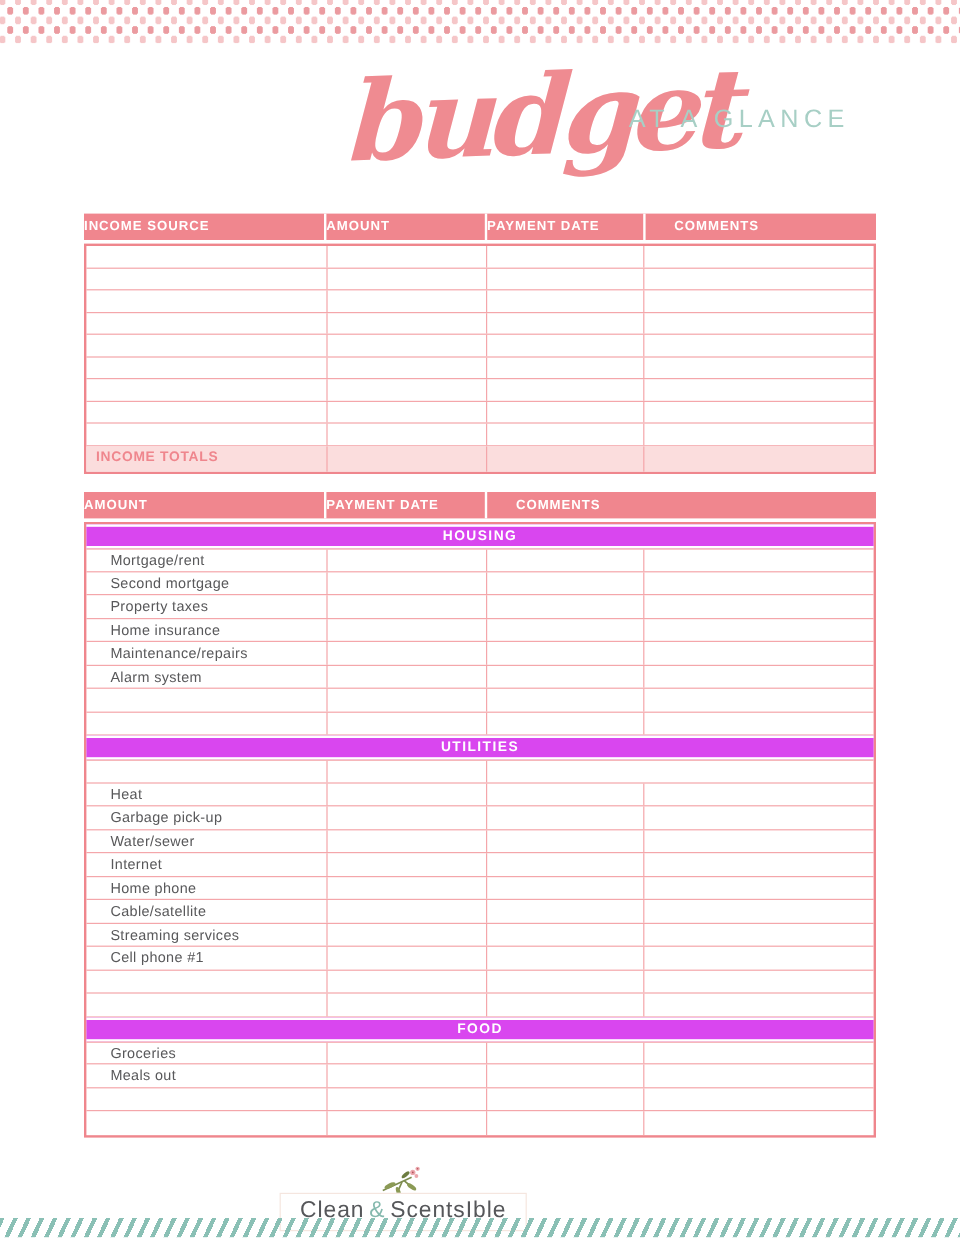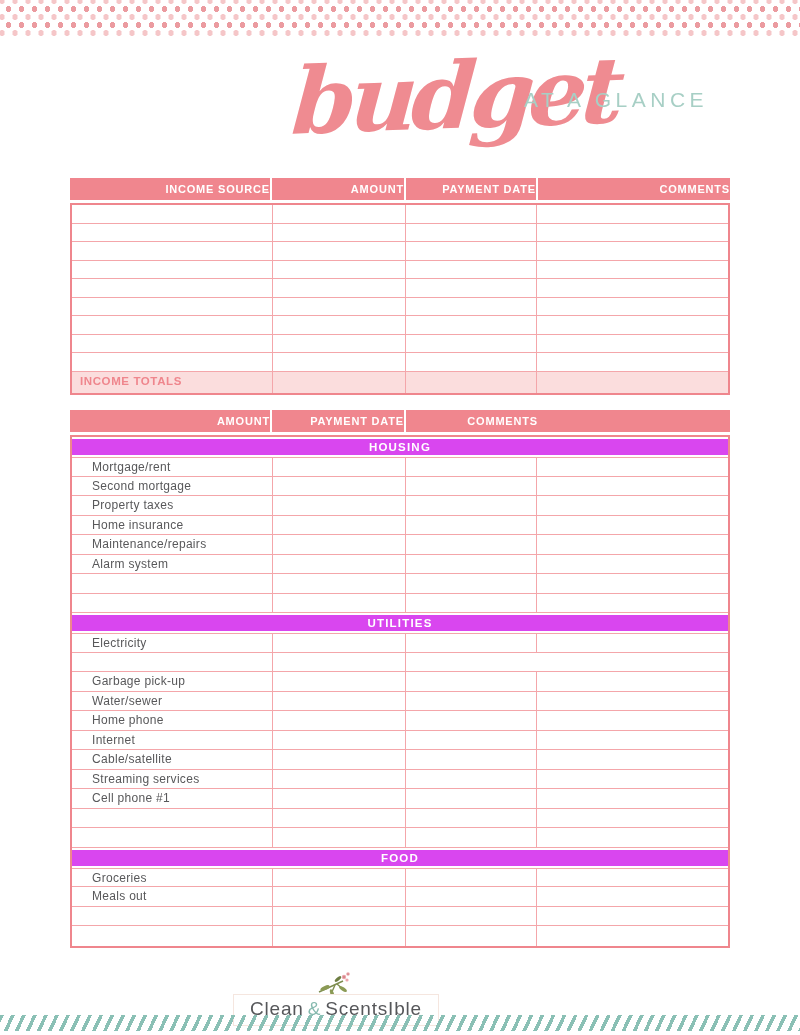--- a/index.html
+++ b/index.html
@@ -31,24 +31,24 @@
     white-space:nowrap;
   }
   
   .tbl{position:absolute; left:70px; width:660px;}
   .thead{
     display:grid; grid-template-columns:30.6% 20.3% 20% 29.1%;
     background:#f0868e; height:22px; margin-bottom:3px;
   }
   .hcell{
     color:#ffffff; font-weight:bold; font-size:11px; letter-spacing:0.8px;
-    text-align:right; line-height:22px; overflow:hidden;
+    text-align:left; line-height:22px; overflow:hidden;
     border-right:2px solid #ffffff; box-sizing:border-box;
   }
-  .hcell:last-child{border-right:none;}
+  .hcell:last-child{border-right:none;padding-left:24px;}
   .tbody{border:2px solid #ef868d; background:#ffffff;}
   .trow{
     display:grid; grid-template-columns:30.6% 20.3% 20% 29.1%;
     border-bottom:1.5px solid #f4a6aa; box-sizing:border-box;
   }
   .trow:last-child{border-bottom:none;}
   .tcell{border-right:1.5px solid #f4a6aa; box-sizing:border-box; overflow:hidden;}
   .tcell:last-child{border-right:none;}
   .tcell.first{
     padding-left:8px; font-size:12px; color:#58585a; letter-spacing:0.3px;
@@ -222,50 +222,50 @@
           <div class="tcell"></div>
         </div>
         <div class="trow">
           <div class="tcell first"></div>
           <div class="tcell"></div>
           <div class="tcell"></div>
           <div class="tcell"></div>
         </div>
         <div class="band">UTILITIES</div>
         <div class="trow after-band">
-          <div class="tcell first">Electricity</div>
-          <div class="tcell"></div>
-          <div class="tcell"></div>
-          <div class="tcell"></div>
-        </div>
-        <div class="trow">
+          <div class="tcell"></div>
+          <div class="tcell"></div>
+          <div class="tcell"></div>
+        </div>
+        <div class="trow">
+          <div class="tcell first">Heat</div>
           <div class="tcell"></div>
           <div class="tcell"></div>
           <div class="tcell"></div>
         </div>
         <div class="trow">
           <div class="tcell first">Garbage pick-up</div>
           <div class="tcell"></div>
           <div class="tcell"></div>
           <div class="tcell"></div>
         </div>
         <div class="trow">
           <div class="tcell first">Water/sewer</div>
           <div class="tcell"></div>
           <div class="tcell"></div>
           <div class="tcell"></div>
         </div>
         <div class="trow">
+          <div class="tcell first">Internet</div>
+          <div class="tcell"></div>
+          <div class="tcell"></div>
+          <div class="tcell"></div>
+        </div>
+        <div class="trow">
           <div class="tcell first">Home phone</div>
-          <div class="tcell"></div>
-          <div class="tcell"></div>
-          <div class="tcell"></div>
-        </div>
-        <div class="trow">
-          <div class="tcell first">Internet</div>
           <div class="tcell"></div>
           <div class="tcell"></div>
           <div class="tcell"></div>
         </div>
         <div class="trow">
           <div class="tcell first">Cable/satellite</div>
           <div class="tcell"></div>
           <div class="tcell"></div>
           <div class="tcell"></div>
         </div>

